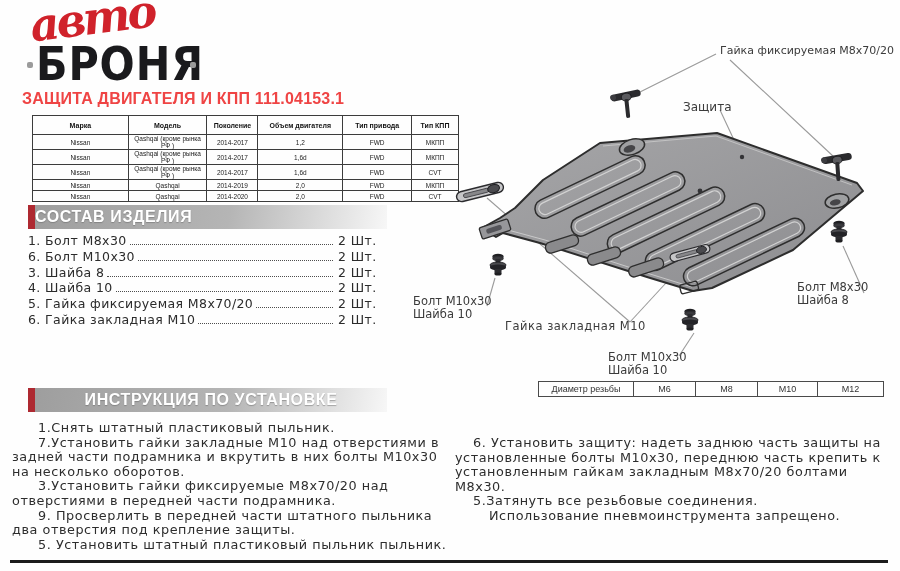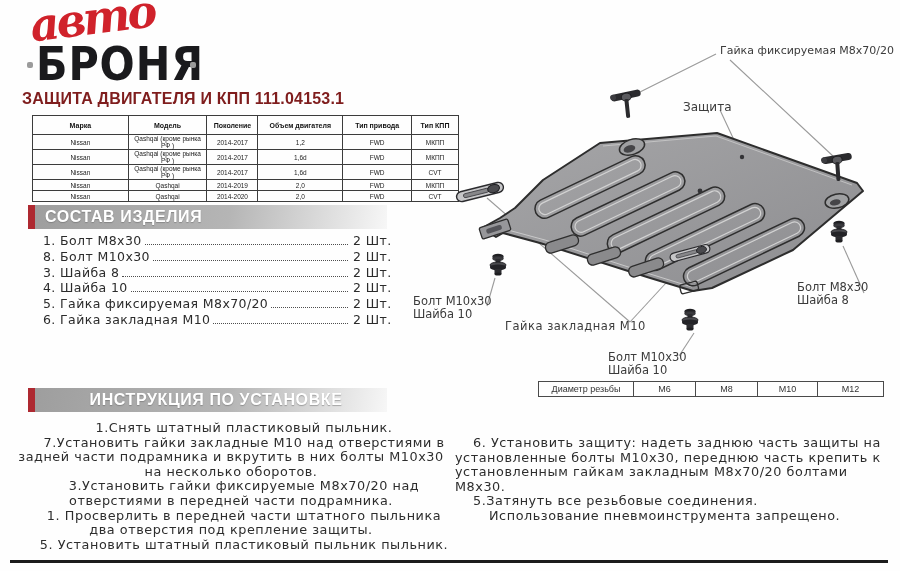--- a/index.html
+++ b/index.html
@@ -10,53 +10,53 @@
   .logo-script{position:absolute;left:30px;top:-8px;font-family:"DejaVu Serif",serif;
       font-style:italic;font-weight:bold;font-size:45px;color:#d0222b;
       transform:rotate(-7deg);letter-spacing:-3px;}
   .logo-block{position:absolute;left:36px;top:36px;font-size:47px;font-weight:bold;
       color:#1a1a1d;letter-spacing:1px;transform:scale(0.88,1.0);transform-origin:left top;
       font-family:"DejaVu Sans",sans-serif;}
   .logo-dot{position:absolute;width:6px;height:6px;background:#9b9b9b;border-radius:2px;top:62px;}
   .logo-dot.left{left:27px;} .logo-dot.right{left:190px;}
 
   
-  .doc-title{position:absolute;left:22px;top:90px;font-size:16px;font-weight:bold;color:#7f1d1d;
+  .doc-title{position:absolute;left:22px;top:90px;font-size:16px;font-weight:bold;color:#ef4444;
       font-family:"Liberation Sans",sans-serif;letter-spacing:0.2px;}
 
   
   table.vtable{position:absolute;left:32px;top:115px;width:427px;border-collapse:collapse;
       font-family:"Liberation Sans",sans-serif;}
   table.vtable th{border:1px solid #3c3c3c;font-size:7px;font-weight:bold;height:18px;
       text-align:center;padding:0 1px;color:#111;}
   table.vtable td{border:1px solid #3c3c3c;font-size:6.5px;height:10px;text-align:center;
       padding:0 1px;color:#222;}
 
   
   .section-bar{position:absolute;left:28px;width:352px;height:24px;
       background:linear-gradient(100deg,#9e9e9e 0%,#b5b5b5 55%,#e8e8e8 90%,#f7f7f7 100%);
       border-left:7px solid #ae2931;display:flex;align-items:center;}
   .section-bar .bar-title{color:#ffffff;font-weight:bold;font-size:16px;letter-spacing:0.6px;
-      padding-left:10px;text-shadow:0 1px 1px rgba(90,90,90,0.45);
+      padding-left:0;text-shadow:0 1px 1px rgba(90,90,90,0.45);
       font-family:"Liberation Sans",sans-serif;white-space:nowrap;}
   #components-bar{top:205px;} #instructions-bar{top:388px;justify-content:center;}
 
   
   .parts{position:absolute;left:28px;top:233px;width:350px;font-size:12.5px;color:#2b2b2b;
-      letter-spacing:0.4px;margin-left:15px;}
+      letter-spacing:0.4px;}
   .part-row{display:flex;align-items:baseline;height:15.8px;}
   .part-label{white-space:nowrap;}
   .part-dots{flex:1;border-bottom:1.6px dotted #4d4d4d;margin:0 5px 3px 3px;}
   .part-qty{width:40px;white-space:nowrap;}
 
   
   .inst{font-size:12.8px;line-height:14.6px;color:#2d2d2d;letter-spacing:0.55px;}
   .inst p{margin:0;}
   .inst-left{position:absolute;left:12px;top:421px;width:438px;}
-  .inst-left p{text-indent:26px;text-align:center;}
+  .inst-left p{text-indent:26px;}
   .inst-right{position:absolute;left:455px;top:436px;width:437px;}
   .inst-right p.step{text-indent:18px;}
   .inst-right p.note{text-indent:8px;margin-left:26px;}
 
   
   table.ttable{position:absolute;left:538px;top:381px;width:346px;border-collapse:collapse;
       font-family:"Liberation Sans",sans-serif;}
   table.ttable td{border:1px solid #4a4a4a;font-size:9px;height:14px;text-align:center;
       color:#333;padding:0 11px;}
 
@@ -144,21 +144,21 @@
   <div class="section-bar" id="components-bar">
     <span class="bar-title">СОСТАВ ИЗДЕЛИЯ</span>
   </div>
   <div class="parts">
     <div class="part-row">
       <span class="part-label">1. Болт М8х30</span>
       <span class="part-dots"></span>
       <span class="part-qty">2 Шт.</span>
     </div>
     <div class="part-row">
-      <span class="part-label">8. Болт М10х30</span>
+      <span class="part-label">6. Болт М10х30</span>
       <span class="part-dots"></span>
       <span class="part-qty">2 Шт.</span>
     </div>
     <div class="part-row">
       <span class="part-label">3. Шайба 8</span>
       <span class="part-dots"></span>
       <span class="part-qty">2 Шт.</span>
     </div>
     <div class="part-row">
       <span class="part-label">4. Шайба 10</span>
@@ -177,21 +177,21 @@
     </div>
   </div>
 
   <div class="section-bar" id="instructions-bar">
     <span class="bar-title">ИНСТРУКЦИЯ ПО УСТАНОВКЕ</span>
   </div>
   <div class="inst inst-left">
     <p>1.Снять штатный пластиковый пыльник.</p>
     <p>7.Установить гайки закладные М10 над отверстиями в задней части подрамника и вкрутить в них болты М10х30 на несколько оборотов.</p>
     <p>3.Установить гайки фиксируемые М8х70/20 над отверстиями в передней части подрамника.</p>
-    <p>1. Просверлить в передней части штатного пыльника два отверстия под крепление защиты.</p>
+    <p>9. Просверлить в передней части штатного пыльника два отверстия под крепление защиты.</p>
     <p>5. Установить штатный пластиковый пыльник пыльник.</p>
   </div>
   <div class="inst inst-right">
     <p class="step">6. Установить защиту: надеть заднюю часть защиты на установленные болты М10х30, переднюю часть крепить к установленным гайкам закладным М8х70/20 болтами М8х30.</p>
     <p class="step">5.Затянуть все резьбовые соединения.</p>
     <p class="note">Использование пневмоинструмента запрещено.</p>
   </div>
 
   <table class="ttable">
     <colgroup>

